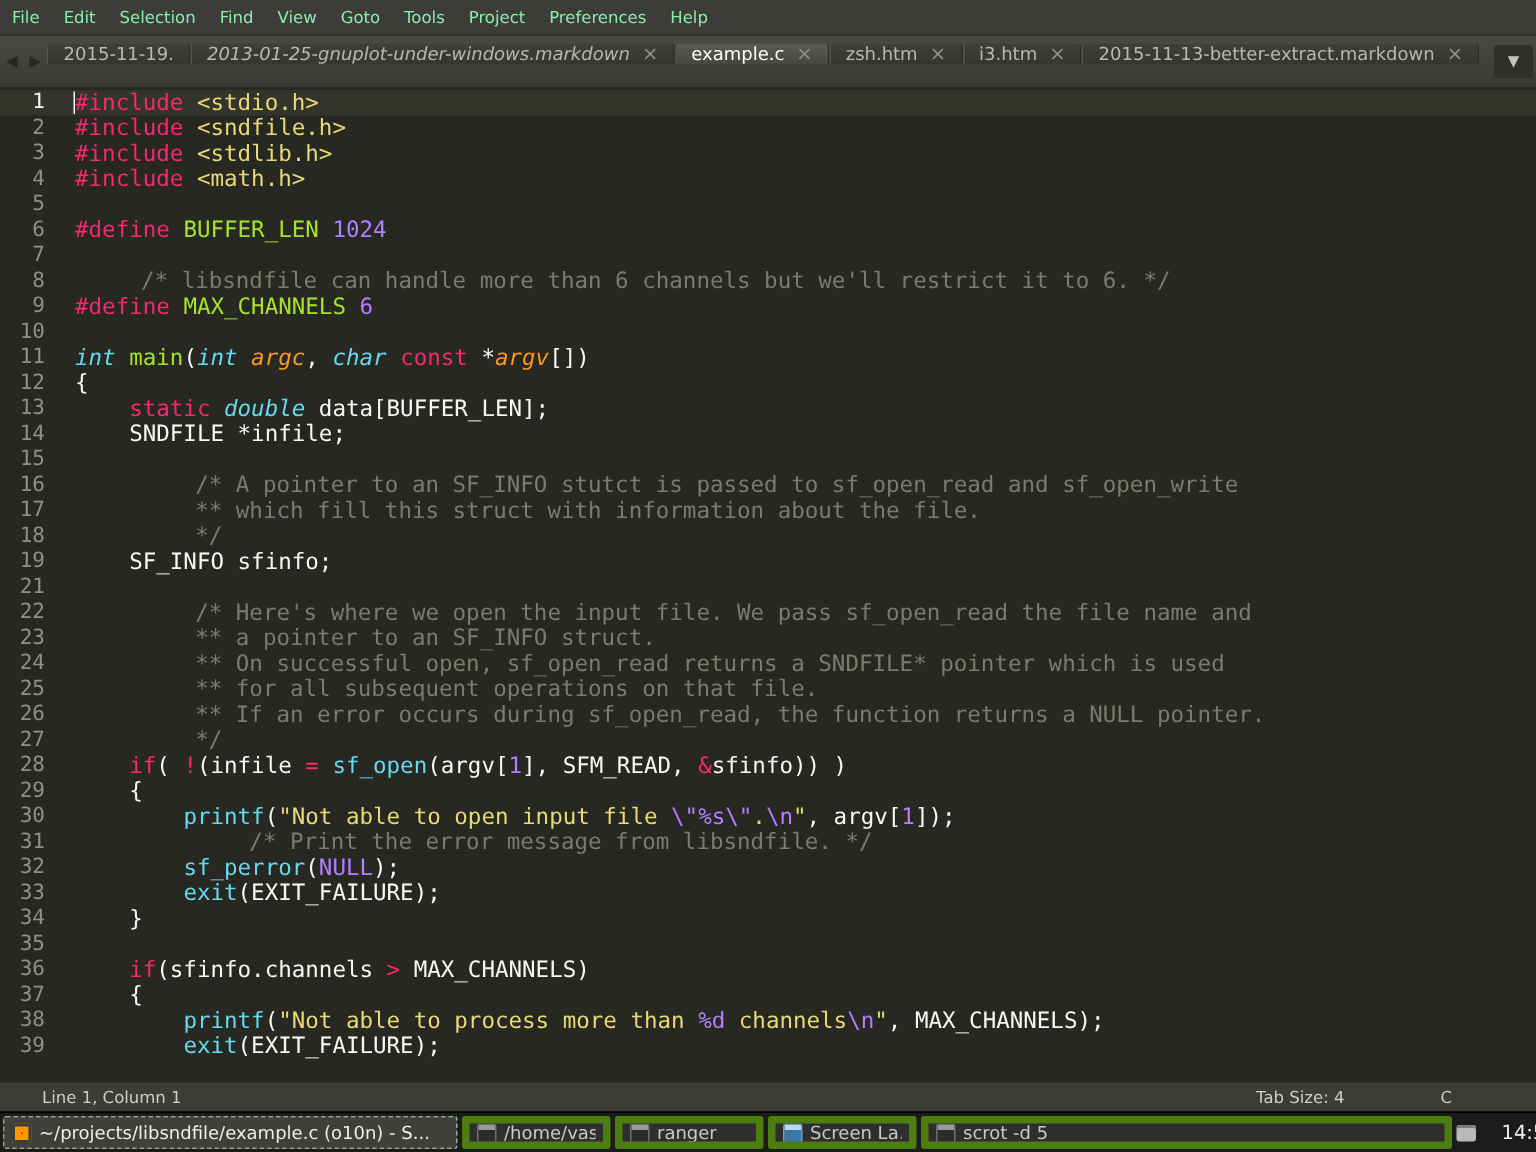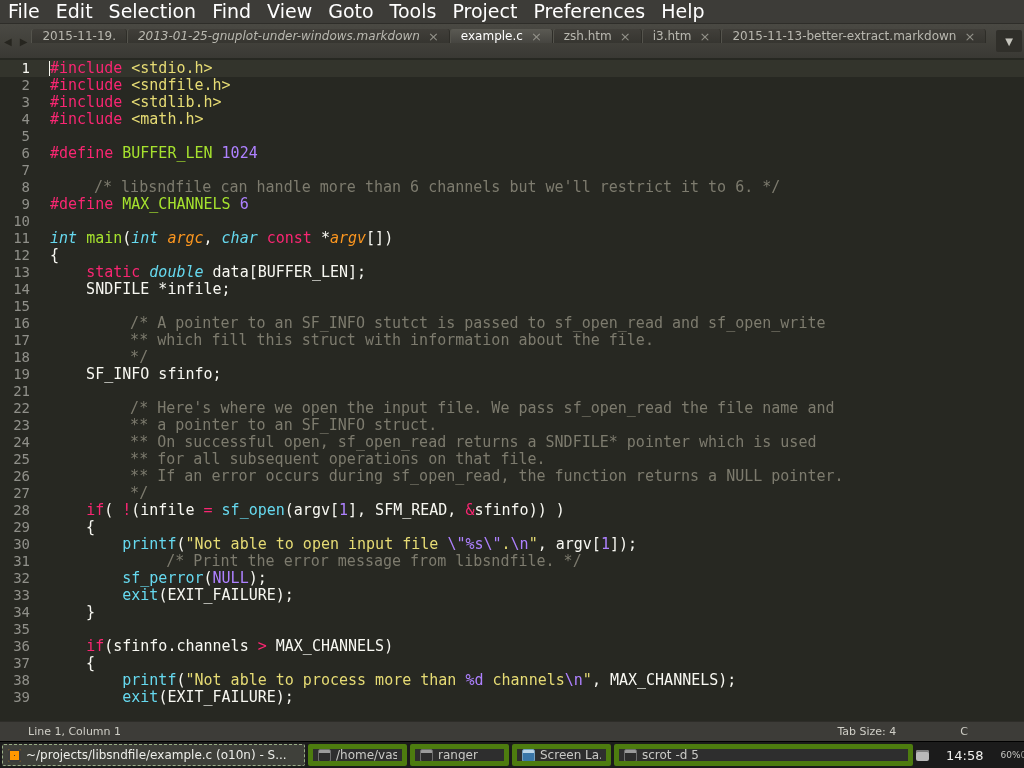--- a/index.html
+++ b/index.html
@@ -8,21 +8,21 @@
     display:flex;flex-direction:column;
     font-family:"DejaVu Sans", sans-serif;
     background:#000;
   }
   
   .menubar{
     height:24px;flex:none;display:flex;align-items:center;
     background:var(--chrome);border-bottom:1px solid #2e2d29;box-sizing:border-box;
   }
   .menu-item{
-    padding:0 8px;font-size:19px;color:#ffffff;line-height:23px;cursor:default;
+    padding:0 8px;font-size:11px;color:#86efac;line-height:23px;cursor:default;
   }
   
   .tabbar{
     height:34px;flex:none;display:flex;align-items:stretch;
     background:linear-gradient(#4a4943,#3a3934);
     box-sizing:border-box;padding-top:5px;
   }
   .tab-scroll{
     align-self:center;color:#26251f;font-size:10px;padding:0 4px;margin-top:-5px;
   }
@@ -88,21 +88,21 @@
     background:var(--taskbar);border-top:1px solid #000;
     padding:2px 20px 2px 2px;box-sizing:border-box;gap:3px;
   }
   .task{
     flex:none;width:99px;display:flex;align-items:center;gap:5px;
     background:#2e2e2e;border:5px solid #4d7c0f;border-radius:2px;
     color:#c9c9c5;font-size:12px;padding:0 5px;box-sizing:border-box;
     overflow:hidden;white-space:nowrap;cursor:default;
   }
   .task:nth-child(1){width:303px;}
-  .task:nth-child(5){width:299px;}
+  .task:nth-child(5){width:354px;}
   .task.active{
     background:#3f403a;border:1px dashed #99ad85;color:#edeeea;
   }
   .task-label{overflow:hidden;white-space:nowrap;}
   .task-icon{flex:none;width:13px;height:13px;border-radius:2px;box-sizing:border-box;}
   .icon-sublime{background:#3c3c3c;box-shadow:inset 0 0 0 2px #3c3c3c, inset 0 0 0 6px #ff9800;}
   .icon-terminal{background:linear-gradient(#9a9a9a 0 3px,#2c2c2c 3px);border:1px solid #6e6e6e;}
   .icon-screen{background:linear-gradient(#bcd6ea 0 3px,#3a76a8 3px);border:1px solid #76a0c0;}
   .tray{margin-left:auto;display:flex;align-items:center;gap:17px;}
   .tray-icon{

